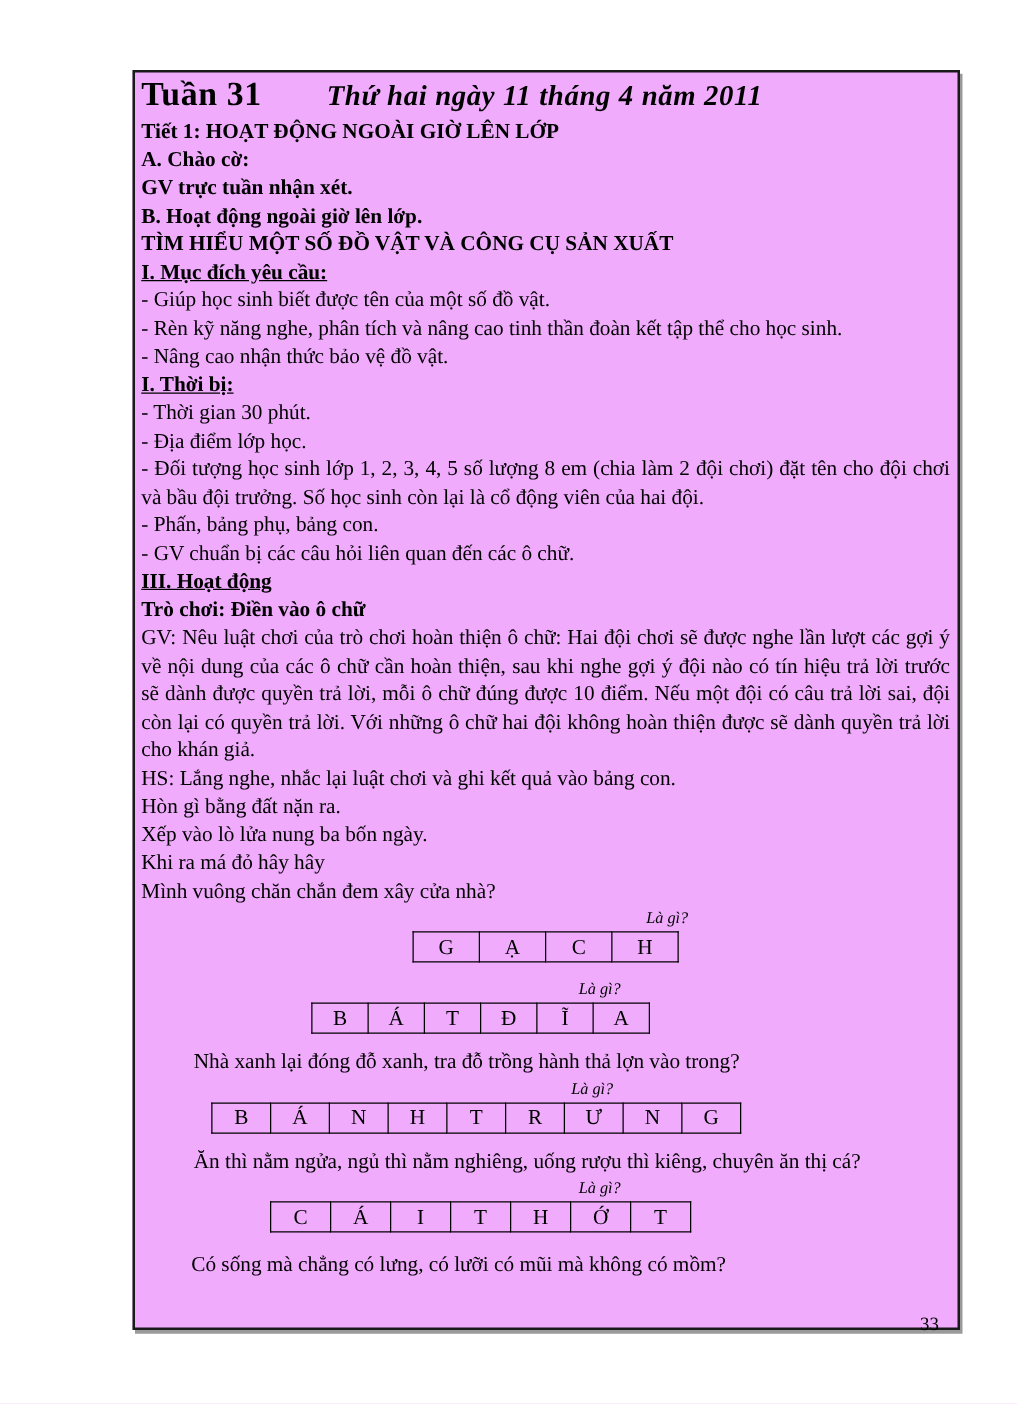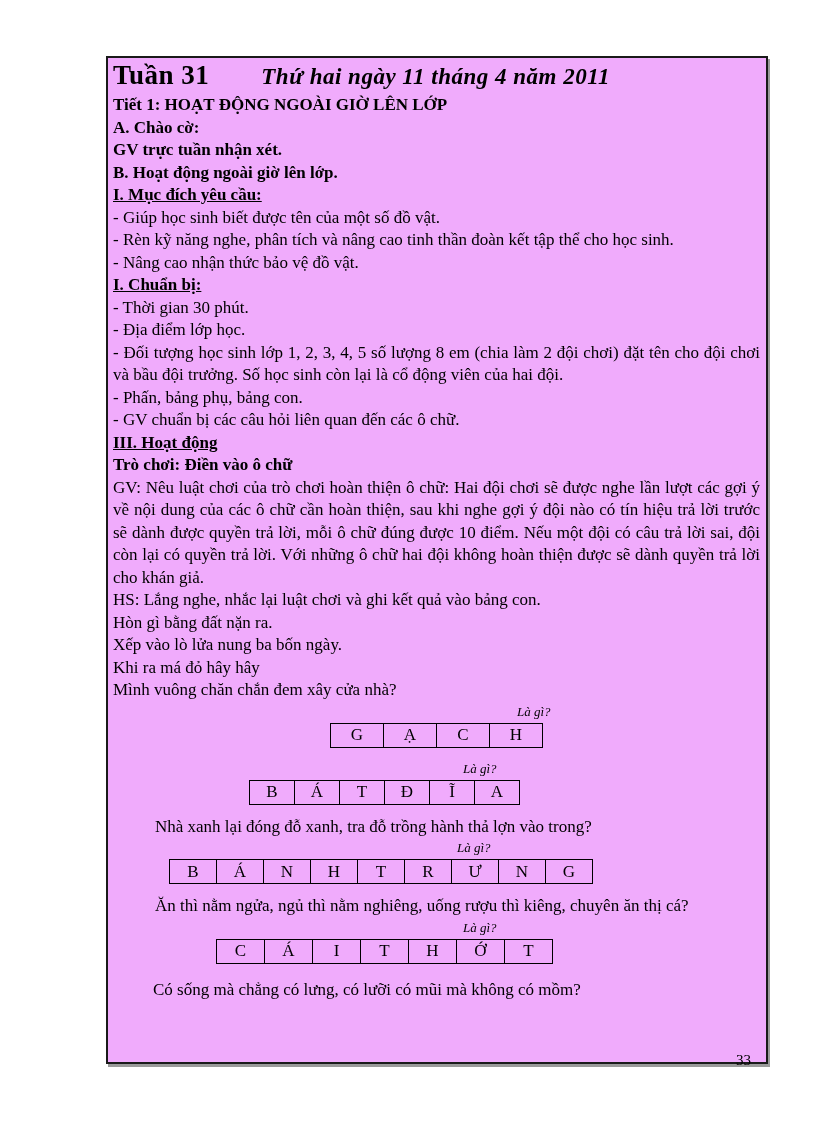--- a/index.html
+++ b/index.html
@@ -60,27 +60,28 @@
 
   <div class="title-row">
     <span class="week">Tuần 31</span>
     <span class="date">Thứ hai ngày 11 tháng 4 năm 2011</span>
   </div>
 
   <p class="b">Tiết 1: HOẠT ĐỘNG NGOÀI GIỜ LÊN LỚP</p>
   <p class="b">A. Chào cờ:</p>
   <p class="b c">GV trực tuần nhận xét.</p>
   <p class="b">B. Hoạt động ngoài giờ lên lớp.</p>
+  <p class="b c">TÌM HIỂU MỘT SỐ ĐỒ VẬT VÀ CÔNG CỤ SẢN XUẤT</p>
 
   <p class="b u">I. Mục đích yêu cầu:</p>
   <p>- Giúp học sinh biết được tên của một số đồ vật.</p>
   <p class="j">- Rèn kỹ năng nghe, phân tích và nâng cao tinh thần đoàn kết tập thể cho học sinh.</p>
   <p>- Nâng cao nhận thức bảo vệ đồ vật.</p>
 
-  <p class="b u">I. Chuẩn bị:</p>
+  <p class="b u">I. Thời bị:</p>
   <p>- Thời gian 30 phút.</p>
   <p>- Địa điểm lớp học.</p>
   <p class="j">- Đối tượng học sinh lớp 1, 2, 3, 4, 5 số lượng 8 em (chia làm 2 đội chơi) đặt tên cho đội chơi và bầu đội trưởng. Số học sinh còn lại là cổ động viên của hai đội.</p>
   <p>- Phấn, bảng phụ, bảng con.</p>
   <p>- GV chuẩn bị các câu hỏi liên quan đến các ô chữ.</p>
 
   <p class="b u">III. Hoạt động</p>
   <p class="b">Trò chơi: Điền vào ô chữ</p>
   <p class="j">GV: Nêu luật chơi của trò chơi hoàn thiện ô chữ: Hai đội chơi sẽ được nghe lần lượt các gợi ý về nội dung của các ô chữ cần hoàn thiện, sau khi nghe gợi ý đội nào có tín hiệu trả lời trước sẽ dành được quyền trả lời, mỗi ô chữ đúng được 10 điểm. Nếu một đội có câu trả lời sai, đội còn lại có quyền trả lời. Với những ô chữ hai đội không hoàn thiện được sẽ dành quyền trả lời cho khán giả.</p>
   <p>HS: Lắng nghe, nhắc lại luật chơi và ghi kết quả vào bảng con.</p>

